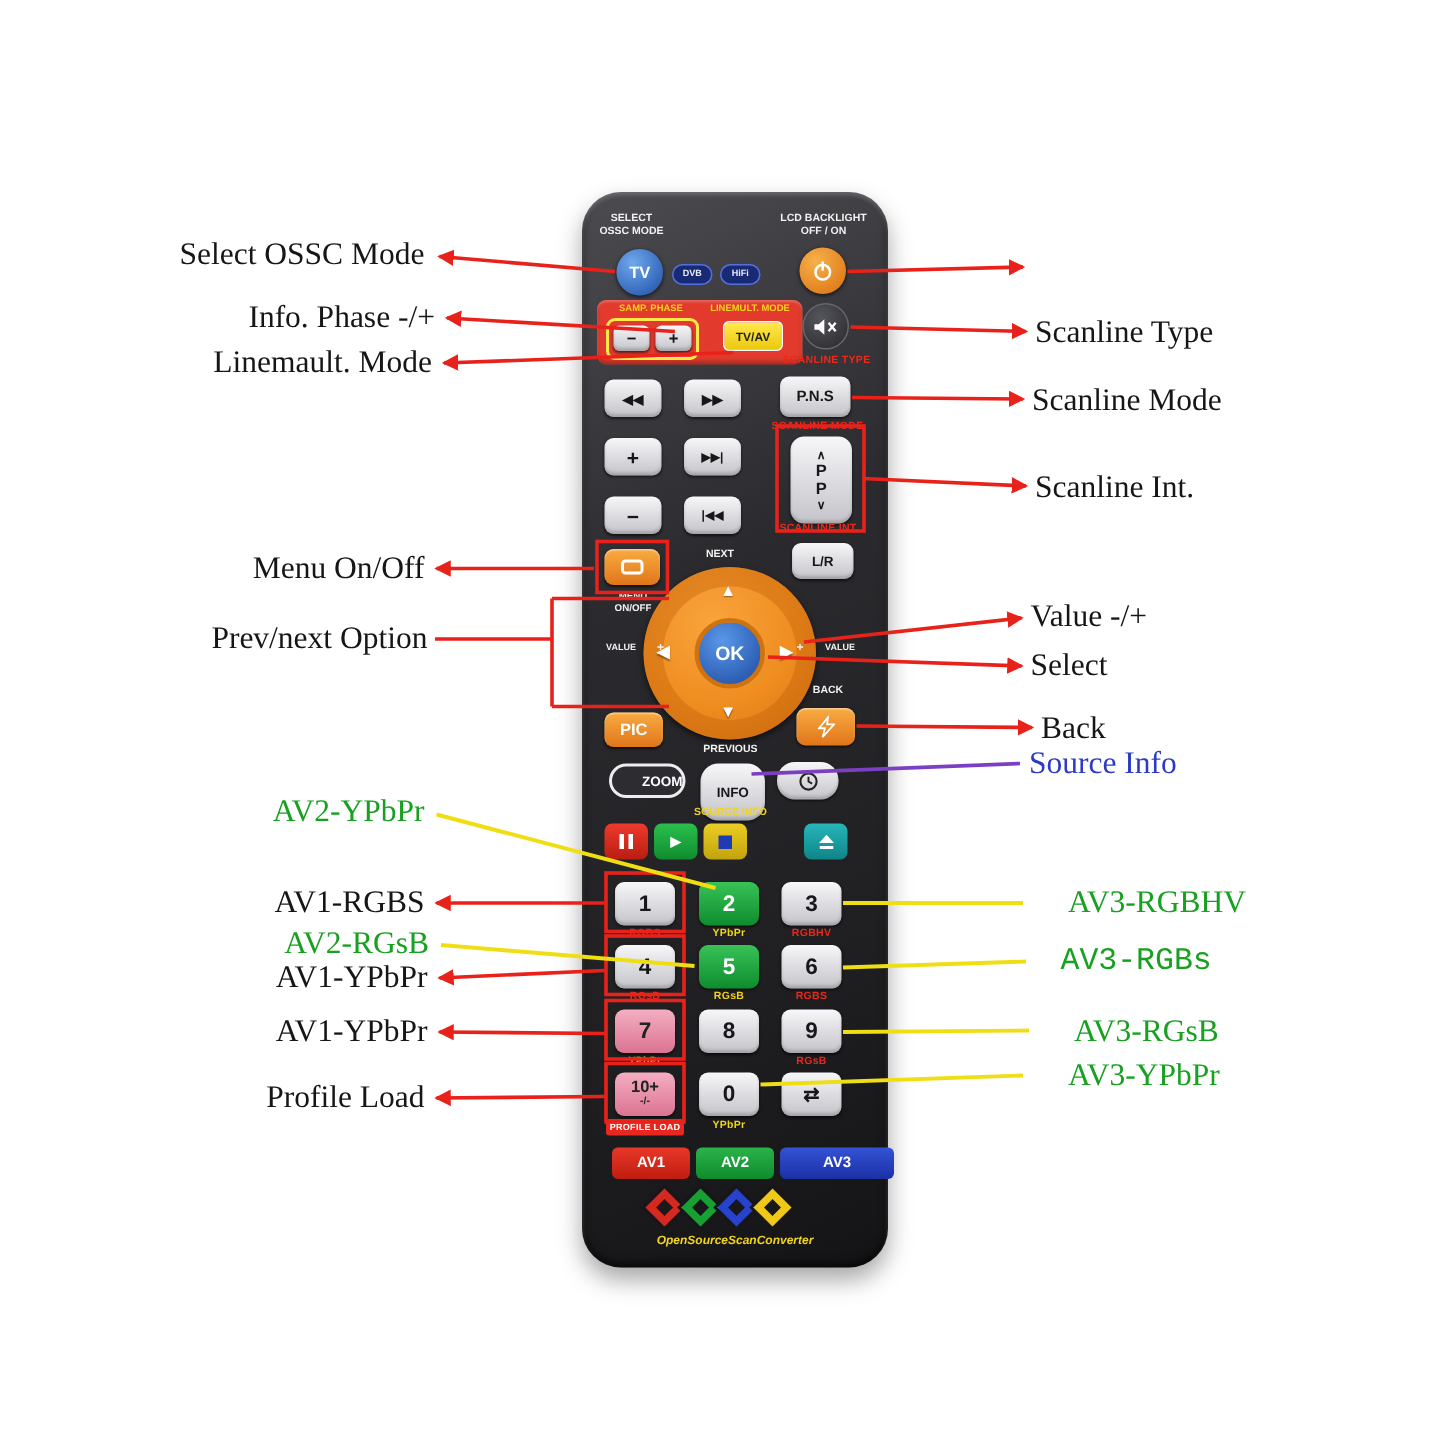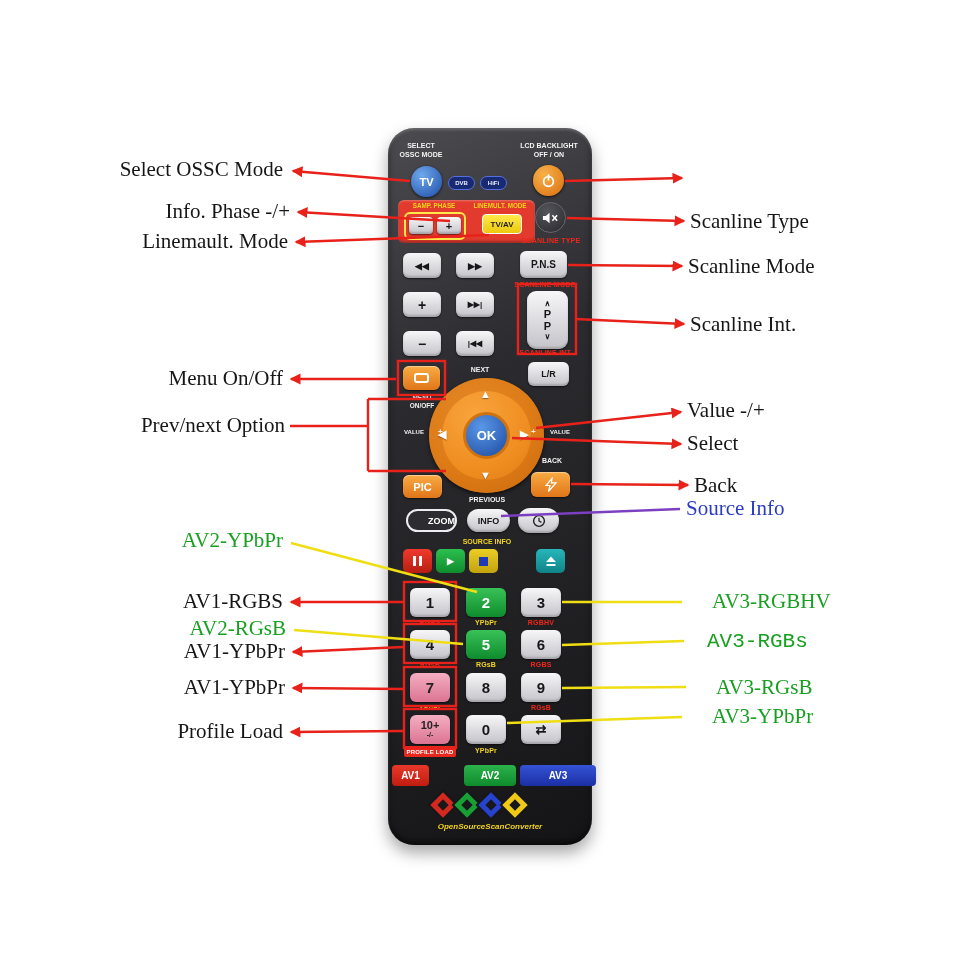--- a/index.html
+++ b/index.html
@@ -148,21 +148,21 @@
     <div class="btn orange" style="left:143px;top:344px;width:39px;height:25px;">
       <svg width="12" height="16" viewBox="0 0 12 15">
           <polygon points="7,0.8 1,8 5,8 3.4,14 11,5.4 6.4,5.4" fill="none" stroke="#fff" stroke-width="1.2"></polygon>
         </svg>
     </div>
     <div class="mini" style="left:67px;top:368px;width:64px;">PREVIOUS</div>
 
     <div class="btn" style="left:18px;top:381px;width:51px;height:23px;background:#2d2d31;border:2px solid #ededf1;border-radius:12px;color:#fff;font-size:9px;justify-content:flex-end;">
         <span>ZOOM</span>
       </div>
-    <div class="btn gray" style="left:79px;top:381px;width:43px;height:23px;font-size:9px;border-radius:12px;text-align:right;">
+    <div class="btn gray" style="left:79px;top:381px;width:43px;height:38px;font-size:9px;border-radius:12px;text-align:right;">
         <span>INFO</span>
       </div>
     <div class="btn gray" style="left:130px;top:380px;width:41px;height:25px;border-radius:12px;">
       <svg width="14" height="14" viewBox="0 0 14 14">
           <circle cx="7" cy="7" r="5.4" fill="none" stroke="#222" stroke-width="1.4"></circle>
           <path d="M7 3.8 V7 L9.4 8.4" fill="none" stroke="#222" stroke-width="1.3"></path>
         </svg>
     </div>
     <div class="yellab" style="left:62px;top:410px;width:74px;">SOURCE INFO</div>
 
@@ -229,21 +229,21 @@
     </div>
     <div class="btn gray" style="left:78px;top:587px;width:40px;height:29px;font-size:15px;">
         <span>0</span>
       </div>
     <div class="btn gray" style="left:133px;top:587px;width:40px;height:29px;font-size:13px;">
         <span>⇄</span>
       </div>
     <div class="banner" style="left:16px;top:618px;width:52px;height:11px;">PROFILE LOAD</div>
     <div class="sub y" style="left:78px;top:619px;width:40px;">YPbPr</div>
 
-    <div class="btn" style="left:4px;top:637px;width:37px;height:21px;background:linear-gradient(#e8382a,#bf1d10);border-radius:4px;color:#fff;font-size:10px;">
+    <div class="btn" style="left:20px;top:637px;width:52px;height:21px;background:linear-gradient(#e8382a,#bf1d10);border-radius:4px;color:#fff;font-size:10px;">
         <span>AV1</span>
       </div>
     <div class="btn" style="left:76px;top:637px;width:52px;height:21px;background:linear-gradient(#2bb24a,#0e8c2c);border-radius:4px;color:#fff;font-size:10px;">
         <span>AV2</span>
       </div>
     <div class="btn" style="left:132px;top:637px;width:76px;height:21px;background:linear-gradient(#3453d6,#1b2fa4);border-radius:4px;color:#fff;font-size:10px;">
         <span>AV3</span>
       </div>
 
     <span class="diamond" style="left:46px;top:668px;border:5px solid #d5281e;"></span>

